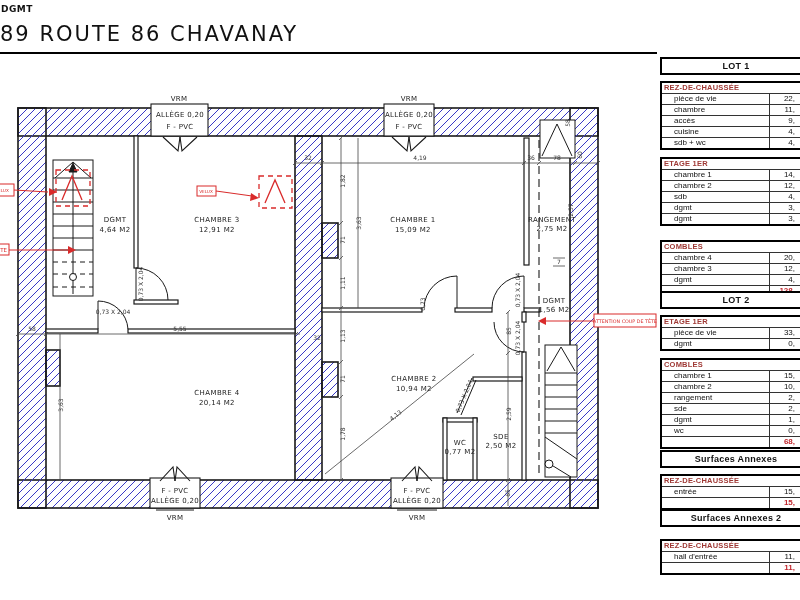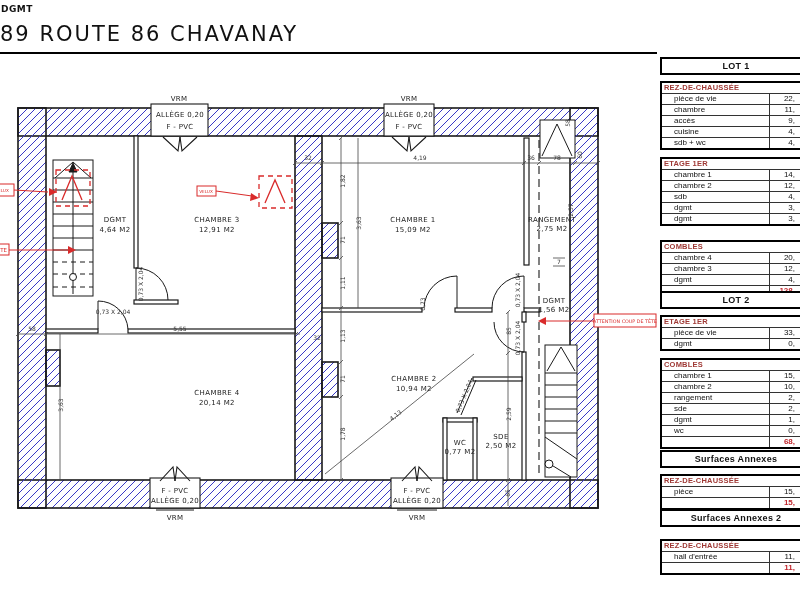--- a/index.html
+++ b/index.html
@@ -373,21 +373,21 @@
         <div class="val">68,</div>
       </div>
   </div>
 </div>
 
 <div class="tbl" id="sa" style="top:450px">
   <div class="thead">Surfaces Annexes</div>
   <div class="blk" style="margin-top:6px">
     <div class="sect">REZ-DE-CHAUSSÉE</div>
     <div class="row">
-        <div class="lbl">pièce</div>
+        <div class="lbl">entrée</div>
         <div class="val">15,</div>
       </div>
     <div class="row total">
         <div class="lbl"></div>
         <div class="val">15,</div>
       </div>
   </div>
 </div>
 
 <div class="tbl" id="sa2" style="top:509px">

